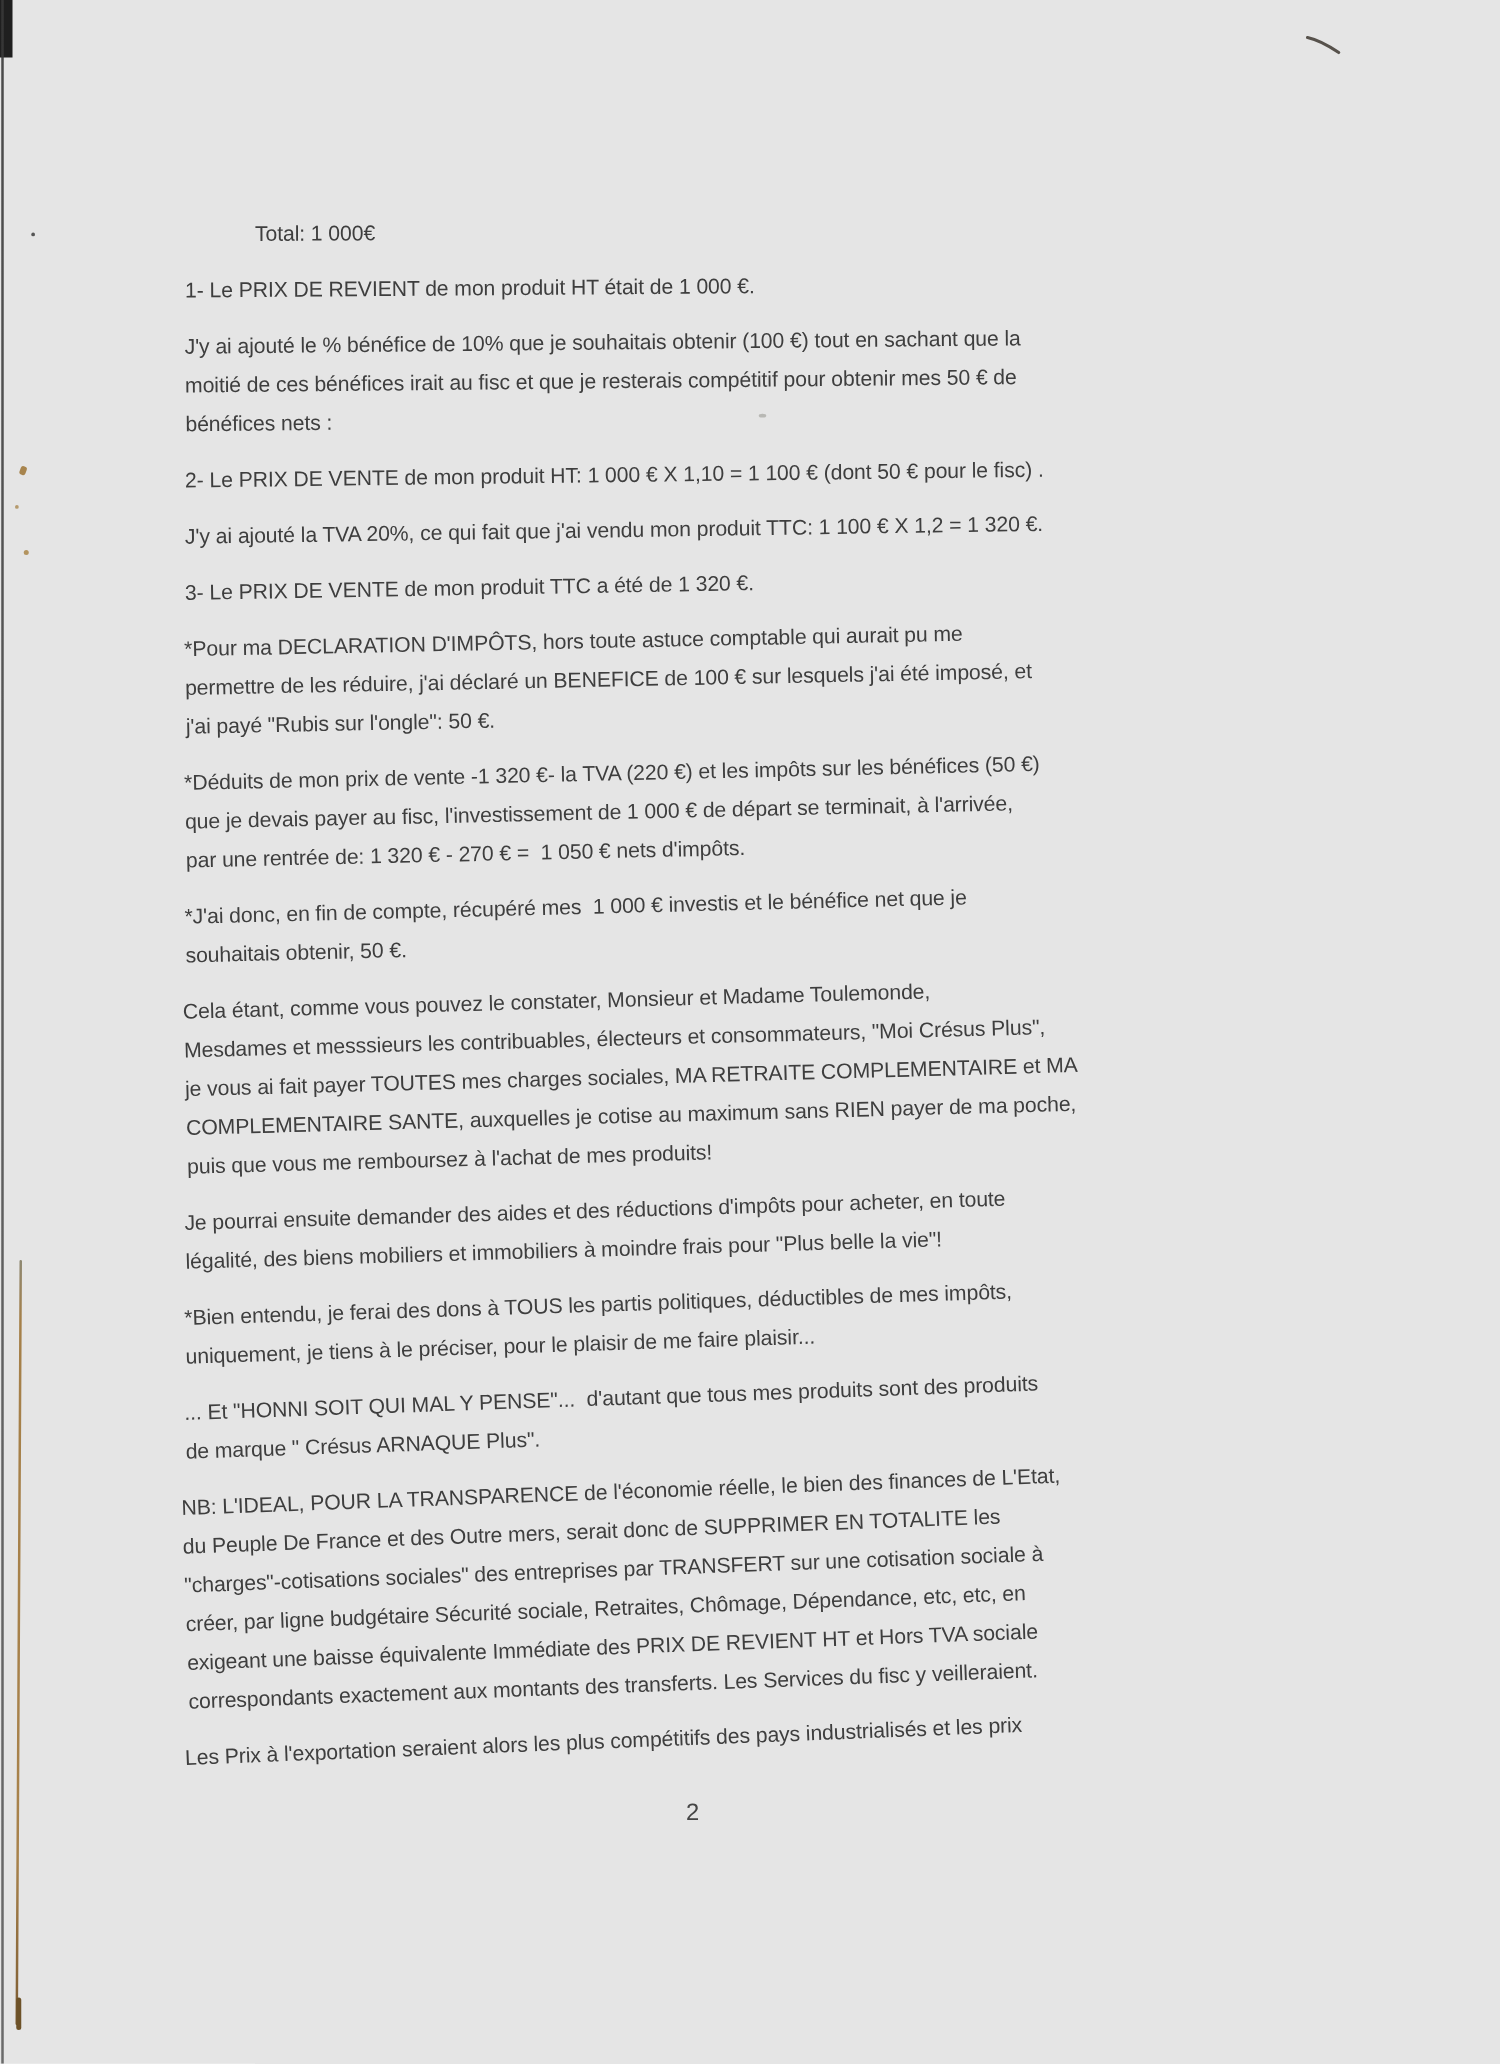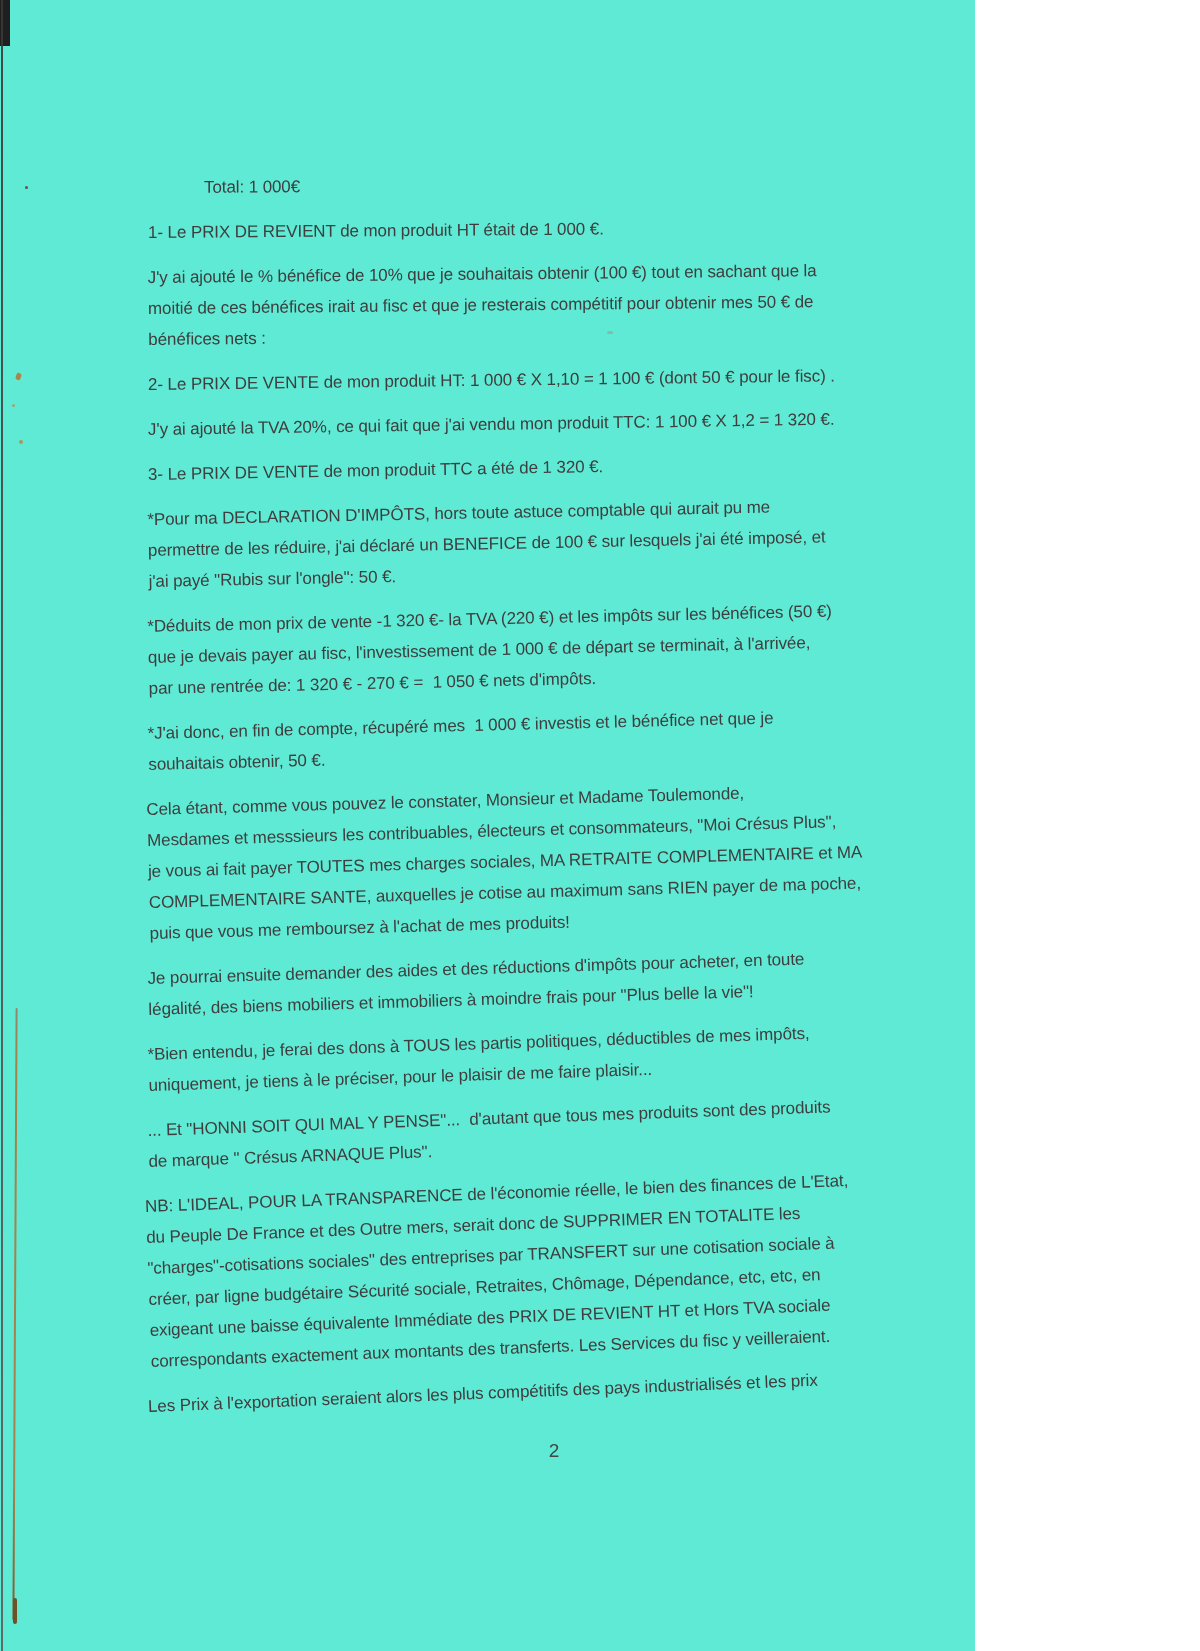--- a/index.html
+++ b/index.html
@@ -3,22 +3,22 @@
 <meta charset="utf-8">
 <style>
   html, body { margin: 0; padding: 0; }
   body {
     width: 1200px; height: 1651px;
     background: #ffffff;
     font-family: "Liberation Sans", sans-serif;
   }
   .page {
     position: relative;
-    width: 975px; height: 1651px;
-    background: #5eead4;
+    width: 1200px; height: 1651px;
+    background: #e5e5e5;
     overflow: hidden;
     color: #3e3e3e;
     text-decoration: underline;
   }
   
   .corner-bar {
     position: absolute; left: 0; top: 0;
     width: 10px; height: 46px;
     background: #1f1f1f;
   }

